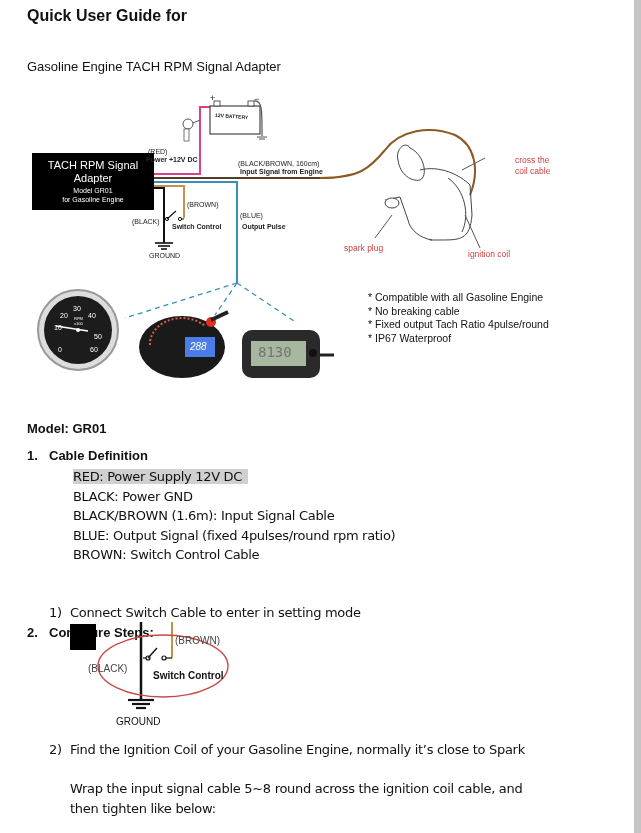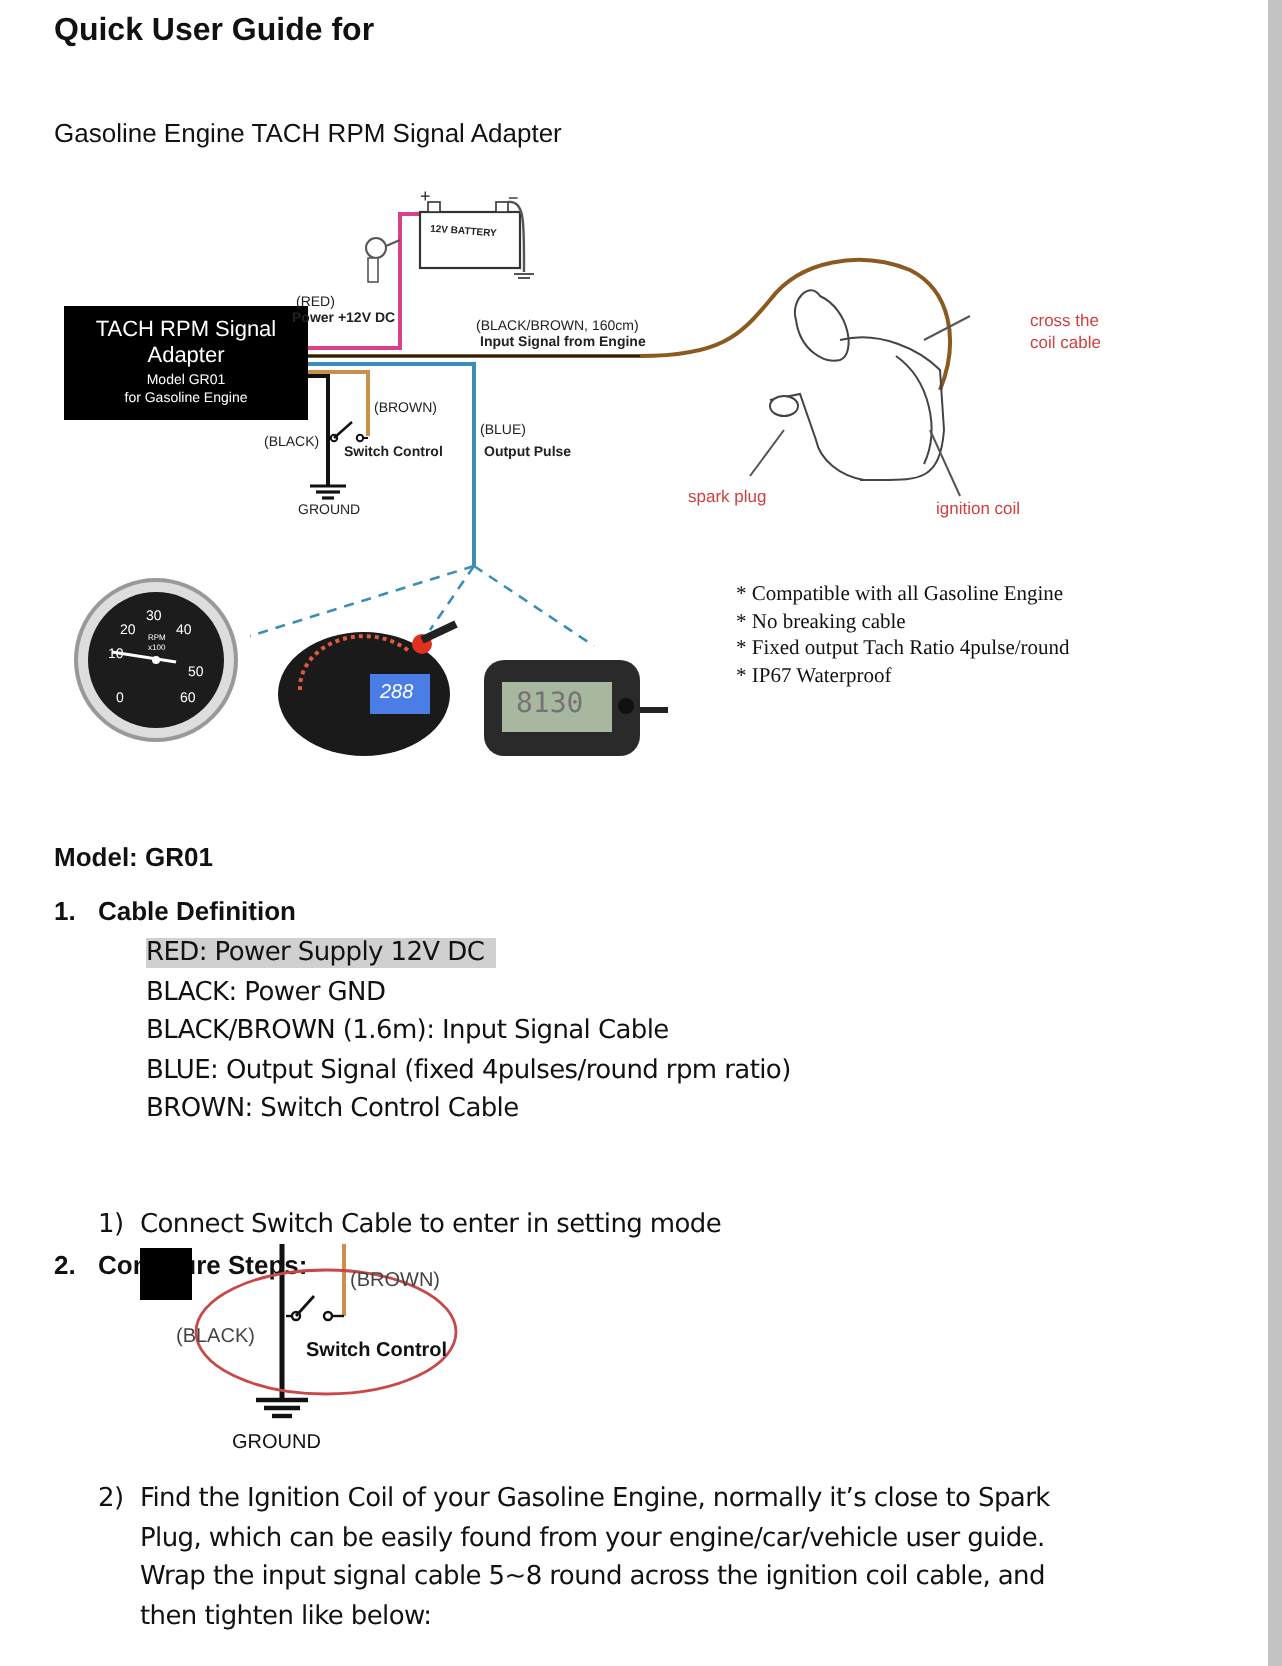--- a/index.html
+++ b/index.html
@@ -8,21 +8,21 @@
   .abs { position:absolute; }
   .scrollbar { position:absolute; left:634px; top:0; width:7px; height:833px; background:#c4c4c4; }
   .title { left:27px; top:7px; font-size:16px; font-weight:bold; }
   .subtitle { left:27px; top:59px; font-size:13px; }
   .diagram-label { font-size:7px; color:#222; white-space:nowrap; }
   .diagram-label.b { font-weight:bold; }
   .red-label { color:#d04040; font-size:8.5px; line-height:11px; }
   .adapter-box { left:32px; top:153px; width:122px; height:57px; background:#000; color:#fff; text-align:center; }
   .adapter-box .l1 { font-size:11px; margin-top:6px; line-height:13px; }
   .adapter-box .l2 { font-size:7px; line-height:9px; margin-top:1px; }
-  .features { left:368px; top:291px; font-size:10.5px; line-height:13.5px;font-family:Liberation Serif, serif; }
+  .features { left:368px; top:291px; font-size:10.5px; line-height:13.5px; }
   .model { left:27px; top:421px; font-size:13px; font-weight:bold; }
   .sec { font-size:13px; font-weight:bold; }
   .sec .num { display:inline-block; width:22px; }
   .cable-list { left:49px; top:467px; font-size:13px; line-height:19.5px; font-family:"DejaVu Sans", sans-serif;margin-left:24px; }
   .cable-list div { white-space:nowrap; letter-spacing:-0.3px; }
   .hl { background:#d0d0d0; padding:0 6px 0 0; }
   .step { font-family:"DejaVu Sans", sans-serif; font-size:13px; line-height:19.7px; letter-spacing:-0.3px; }
   .step .n { position:absolute; left:0; }
   .step .t { position:absolute; left:21px; }
 </style>
@@ -202,18 +202,17 @@
   </svg>
   <div class="abs" style="left:115px;top:15px;font-size:10px;color:#444;">(BROWN)</div>
   <div class="abs" style="left:28px;top:43px;font-size:10px;color:#444;">(BLACK)</div>
   <div class="abs" style="left:93px;top:50px;font-size:10px;font-weight:bold;">Switch Control</div>
   <div class="abs" style="left:56px;top:96px;font-size:10px;">GROUND</div>
 </div>
 
 <div class="abs step" style="left:49px;top:740px;width:560px;height:80px;">
   <span class="n">2)</span>
   <span class="t" style="top:0">Find the Ignition Coil of your Gasoline Engine, normally it’s close to Spark</span>
-  <span class="t" style="top:19.7px">Plug, which can be easily found from your engine/car/vehicle user guide.</span>
   <span class="t" style="top:39.4px">Wrap the input signal cable 5~8 round across the ignition coil cable, and</span>
   <span class="t" style="top:59.1px">then tighten like below:</span>
 </div>
 
 <div class="scrollbar"></div>
 
 </body></html>

